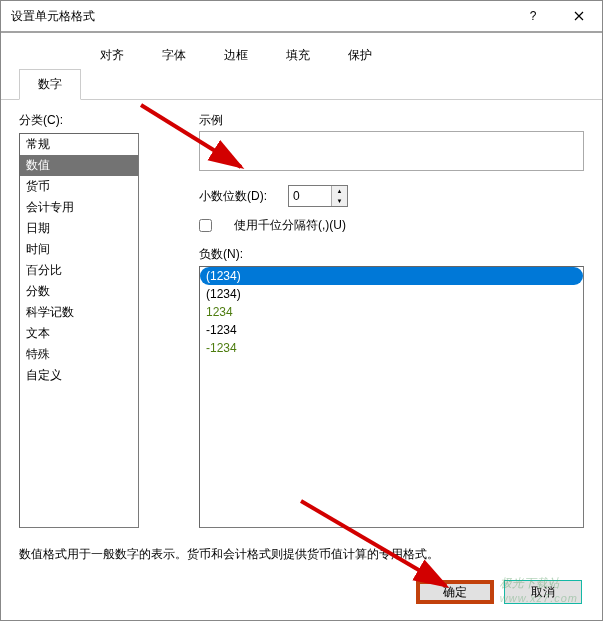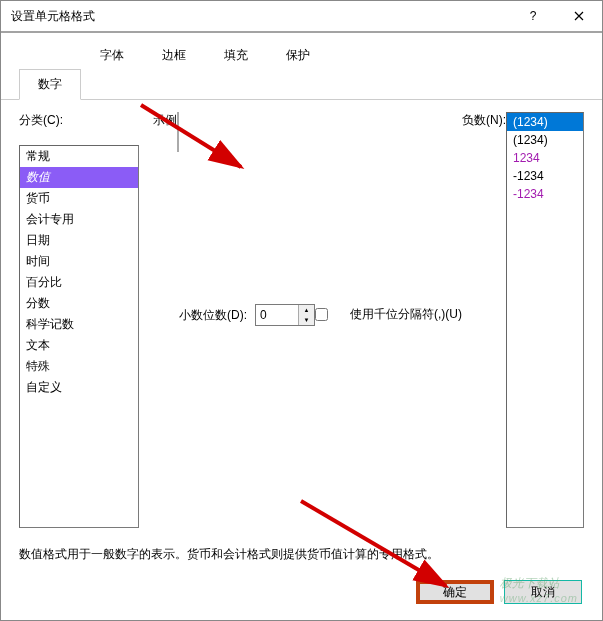--- a/index.html
+++ b/index.html
@@ -9,39 +9,39 @@
 .titlebar .title { flex: 1; }
 .titlebar .btn { width: 46px; height: 32px; display: flex; align-items: center; justify-content: center; cursor: pointer; }
 .titlebar .btn svg { width: 10px; height: 10px; }
 
 .tabstrip { display: flex; padding: 6px 18px 0 18px; border-bottom: 1px solid #ccc; }
 .tab { padding: 6px 18px; border: 1px solid transparent; border-bottom: none; cursor: pointer; position: relative; top: 1px; }
 .tab.active { border-color: #ccc; background: #fff; border-bottom: 1px solid #fff; margin-top: 29px; }
 
 .content { display: flex; padding: 12px 18px 8px 18px; gap: 14px; height: 436px; }
 .leftcol { width: 120px; display: flex; flex-direction: column; }
-.leftcol .label { margin-bottom: 16px; }
+.leftcol .label { margin-bottom: 4px; }
 .listbox { flex: 1; border: 1px solid #7a7a7a; overflow: auto; background: #fff; border-top: 1px solid #666; border-left: 1px solid #666; }
 .listbox .item { padding: 2px 6px; cursor: pointer; }
-.listbox .item.selected { background: #8b5cf6; color: #fff; font-style: italic; }
+.listbox .item.selected { background: #737373; color: #fff; }
 
-.rightcol { flex: 1; display: flex; flex-direction: row; }
+.rightcol { flex: 1; display: flex; flex-direction: column; margin-left: 46px; }
 .sample-label { margin-bottom: 2px; }
 .sample-box { height: 40px; border: 1px solid #aaa; background: #fff; margin-bottom: 14px; }
-.dec-row { display: flex; align-items: center; gap: 8px; margin-bottom: 10px; }
+.dec-row { display: flex; align-items: center; gap: 21px; margin-bottom: 10px; }
 .spinner { display: flex; border: 1px solid #7a7a7a; }
 .spinner input { width: 42px; border: none; padding: 3px 4px; outline: none; font-size: 12px; }
 .spinarrows { width: 16px; border-left: 1px solid #aaa; display: flex; flex-direction: column; }
 .spinarrows div { flex: 1; display: flex; align-items: center; justify-content: center; font-size: 6px; cursor: pointer; background: #efefef; }
 .chkrow { display: flex; align-items: center; gap: 22px; margin-bottom: 12px; }
 .chkrow input { width: 13px; height: 13px; }
 .listbox2 { flex: 1; border: 1px solid #7a7a7a; overflow: auto; background: #fff; border-top: 1px solid #666; border-left: 1px solid #666; }
-.listbox2 .nitem { padding: 2px 6px; cursor: pointer; }
+.listbox2 .nitem { padding: 2px 6px; cursor: pointer; border-radius: 9px; }
 .listbox2 .nitem.sel { background: #0078d7; color: #fff; }
-.listbox2 .nitem.red { color: #a21caf; }
+.listbox2 .nitem.red { color: #4d7c0f; }
 .listbox2 .nitem.sel.red { color: #fff; }
 
 .desc { padding: 10px 18px; }
 
 .footer { position: absolute; bottom: 16px; right: 20px; display: flex; gap: 10px; }
 .footer button { width: 78px; height: 24px; border: 1px solid #14b8a6; background: #e1e1e1; cursor: pointer; font-size: 12px; }
 .footer button.primary { border: 4px solid #c2410c; }
 
 .watermark { position: absolute; bottom: 16px; right: 24px; opacity: 0.45; font-size: 15px; color: #5aa168; pointer-events: none; font-style: italic; }
 .watermark .sub { font-size: 11px; color: #6fae7d; display: block; text-align: left; letter-spacing: 1px; }
@@ -60,20 +60,21 @@
   </div>
   <div class="btn">
     <svg viewBox="0 0 10 10">
         <path d="M1 1 L9 9 M9 1 L1 9" stroke="#000" stroke-width="1.2"></path>
       </svg>
   </div>
 </div>
 
 <div class="tabstrip">
   <div class="tab active">数字</div>
+  <div class="tab">对齐</div>
   <div class="tab">字体</div>
   <div class="tab">边框</div>
   <div class="tab">填充</div>
   <div class="tab">保护</div>
 </div>
 
 <div class="content">
   <div class="leftcol">
     <div class="label">分类(C):</div>
     <div class="listbox">

